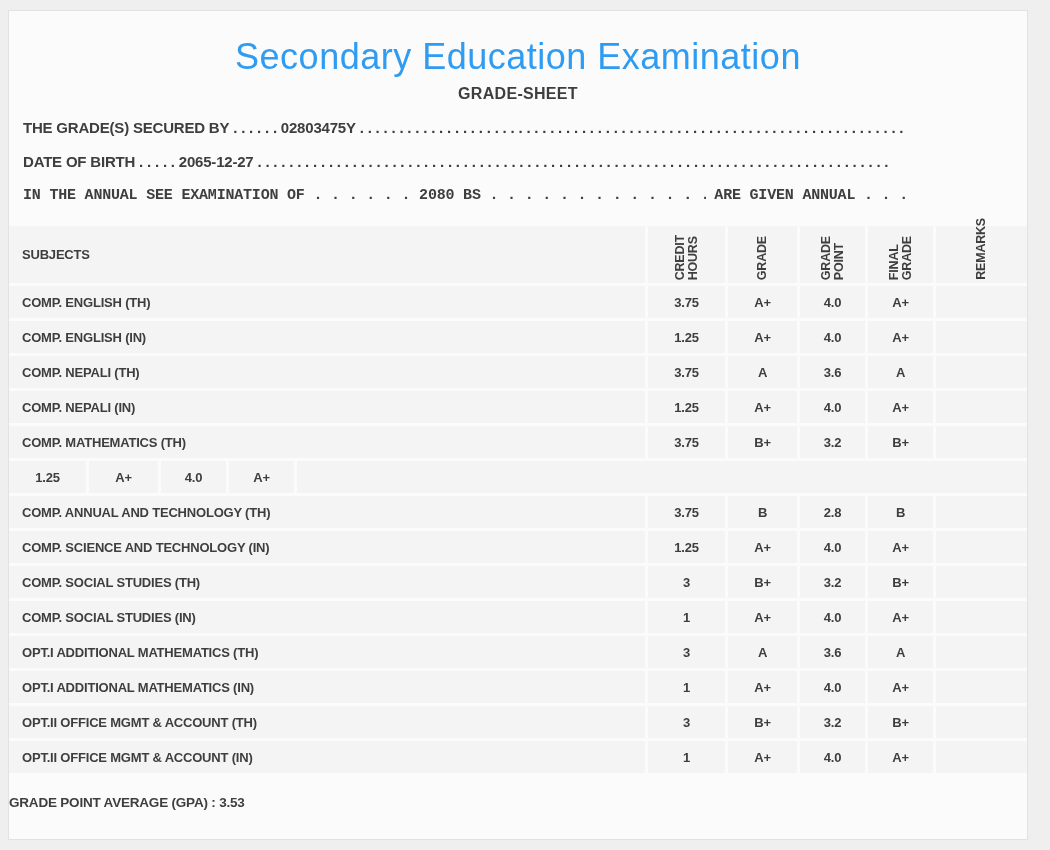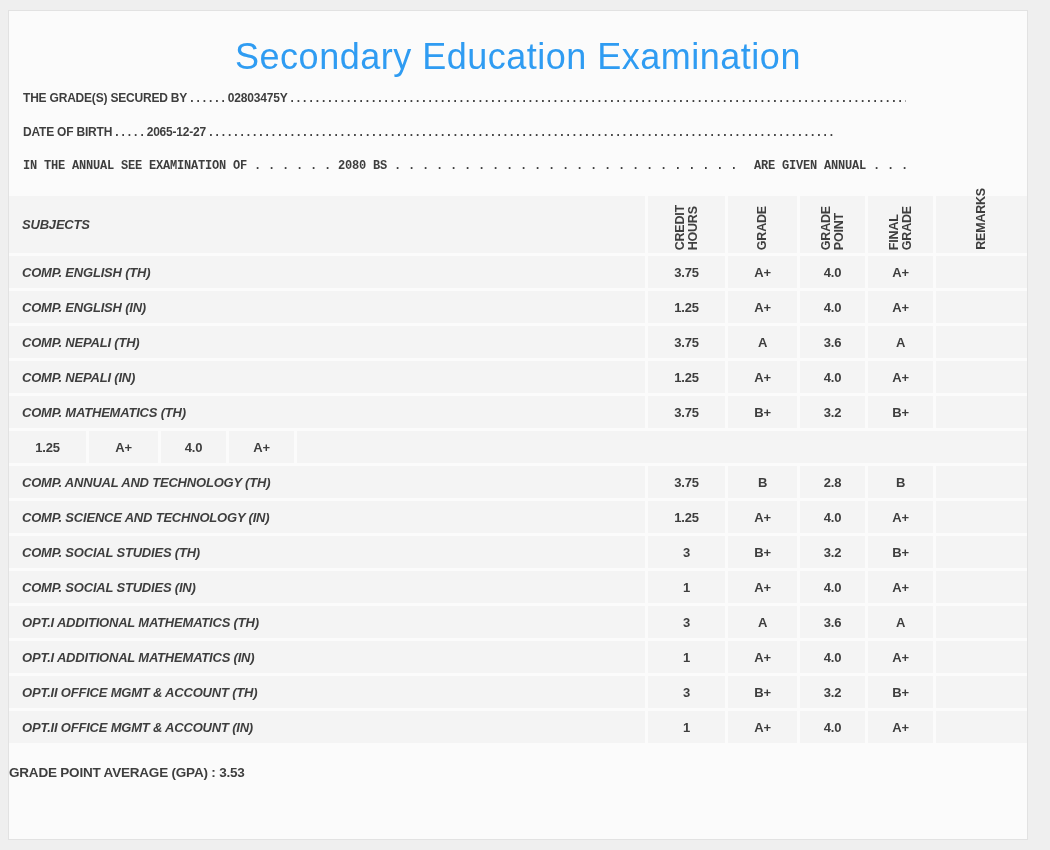--- a/index.html
+++ b/index.html
@@ -42,21 +42,21 @@
     margin-top:12px;
     line-height:18px;
   }
   .info{
     margin-top:15px;
   }
   .dotline{
     display:flex;
     align-items:flex-end;
     white-space:pre;
-    font-size:12px;
+    font-size:15px;
     font-weight:700;
     letter-spacing:-0.2px;
     height:20px;
     line-height:20px;
     margin-bottom:14px;
     padding-left:14px;
     overflow:hidden;
   }
   .dotline .fill{
     flex:1 1 auto;
@@ -73,21 +73,21 @@
     display:flex;
     column-gap:3px;
     margin-bottom:3px;
   }
   .cell{
     background:var(--row-bg);
     font-size:13px;
     font-weight:700;
     letter-spacing:-0.2px;
   }
-  .c-subject{width:636px;display:flex;align-items:center;padding-left:13px;font-style:italic;}
+  .c-subject{width:636px;display:flex;align-items:center;padding-left:13px;}
   .c-credit{width:77px;}
   .c-grade{width:69px;}
   .c-point{width:65px;}
   .c-final{width:65px;}
   .c-remarks{flex:1 1 auto;}
   .body-row .cell{height:32px;}
   .body-row .num{display:flex;align-items:center;justify-content:center;}
   
   .head-row .cell{height:57px;}
   .vcell{
@@ -115,20 +115,21 @@
     letter-spacing:-0.2px;
     line-height:20px;
   }
 </style>
 </head>
 <body>
 
 <div class="card">
 
   <div class="title">Secondary Education Examination</div>
+  <div class="subtitle">GRADE-SHEET</div>
 
   <div class="info">
     <div class="dotline w1">
       <span>THE GRADE(S) SECURED BY</span><span> . . . . . . </span><span>02803475Y</span><span class="fill"> . . . . . . . . . . . . . . . . . . . . . . . . . . . . . . . . . . . . . . . . . . . . . . . . . . . . . . . . . . . . . . . . . . . . . . . . . . . . . . . . . . . . . . . . . . . . . . . . . . . .</span>
     </div>
     <div class="dotline w2">
       <span>DATE OF BIRTH</span><span> . . . . . </span><span>2065-12-27</span><span class="fill"> . . . . . . . . . . . . . . . . . . . . . . . . . . . . . . . . . . . . . . . . . . . . . . . . . . . . . . . . . . . . . . . . . . . . . . . . . . . . . . . . . . . . . . . . . . . . . . . . . . . .</span>
     </div>
     <div class="dotline w3">
       <span>IN THE ANNUAL SEE EXAMINATION OF</span><span> . . . . . . </span><span>2080 BS</span><span class="fill"> . . . . . . . . . . . . . . . . . . . . . . . . . . . . . . . . . . . . . . . . . . . . . . . . . . . . . . . . . . . . . . . . . . . . . . . . . . . . . . . . . . . . . . . . . . . . . . . . . . . .</span><span class="tail"> ARE GIVEN ANNUAL . . .</span>

